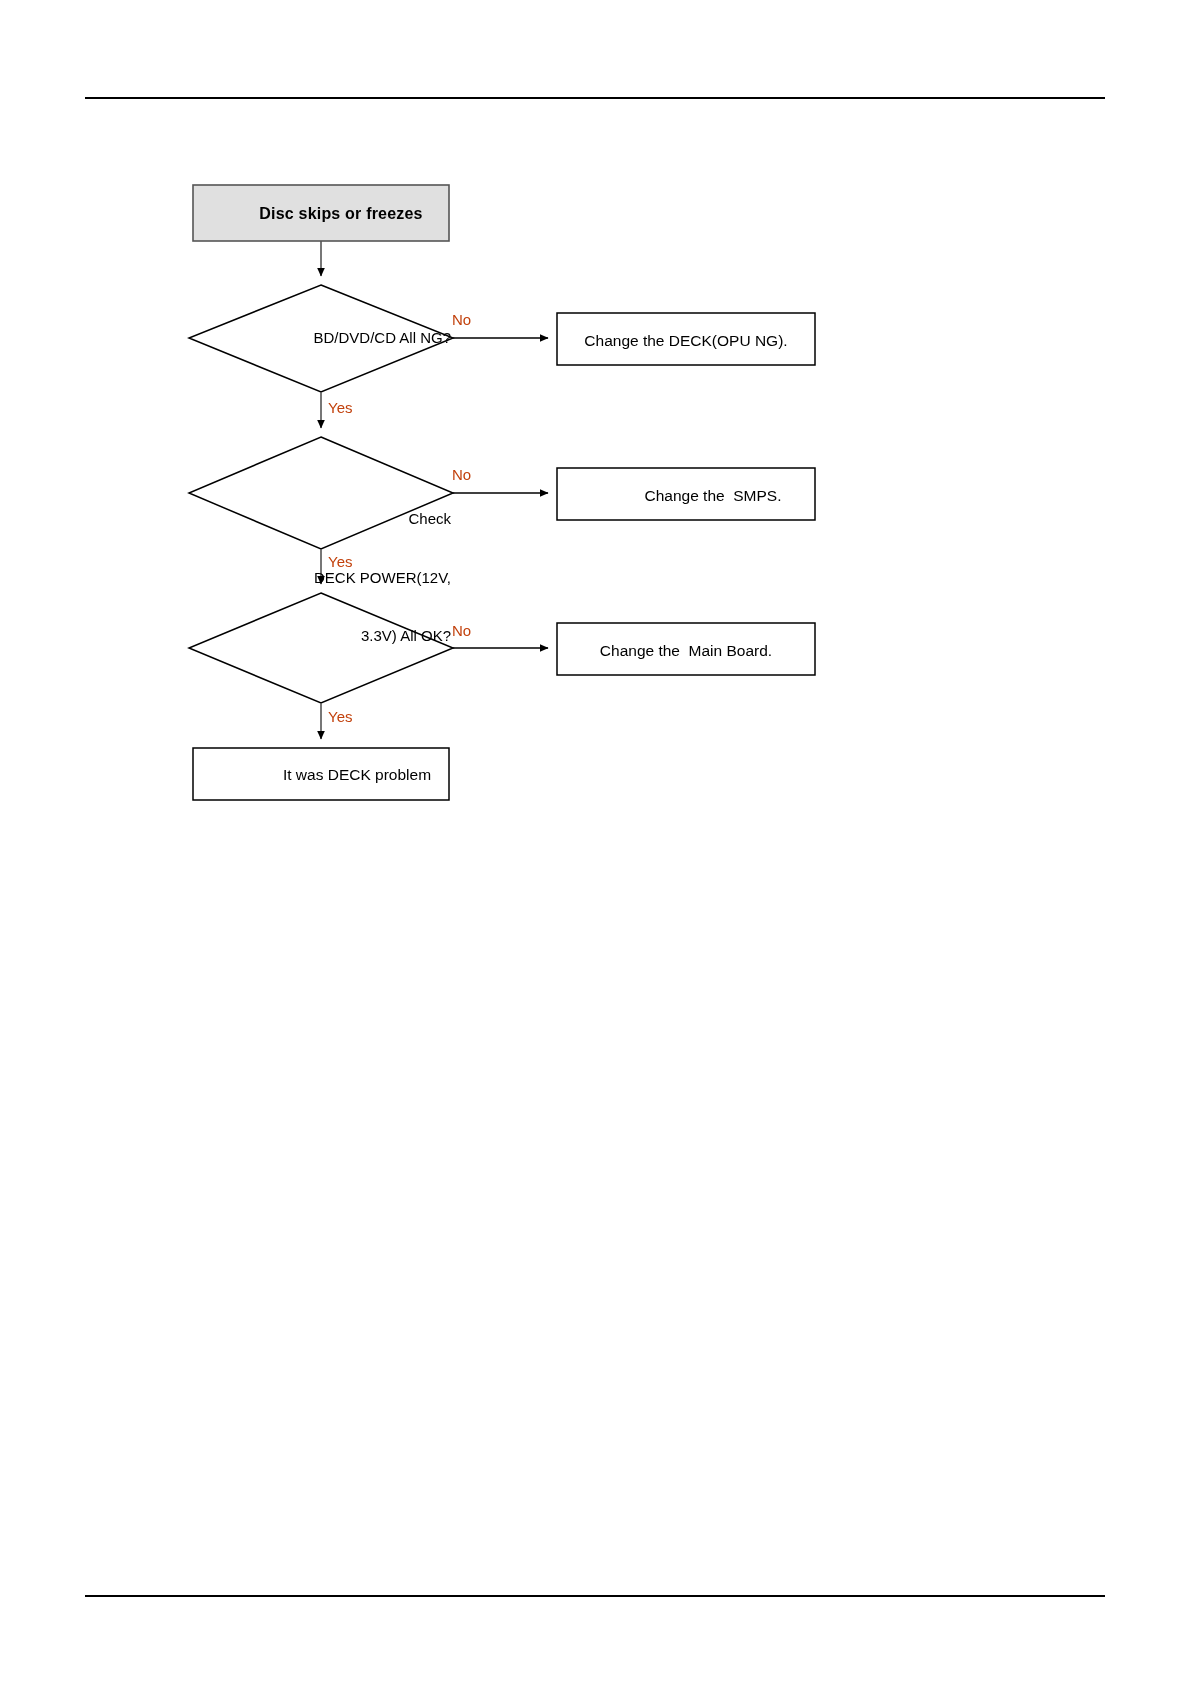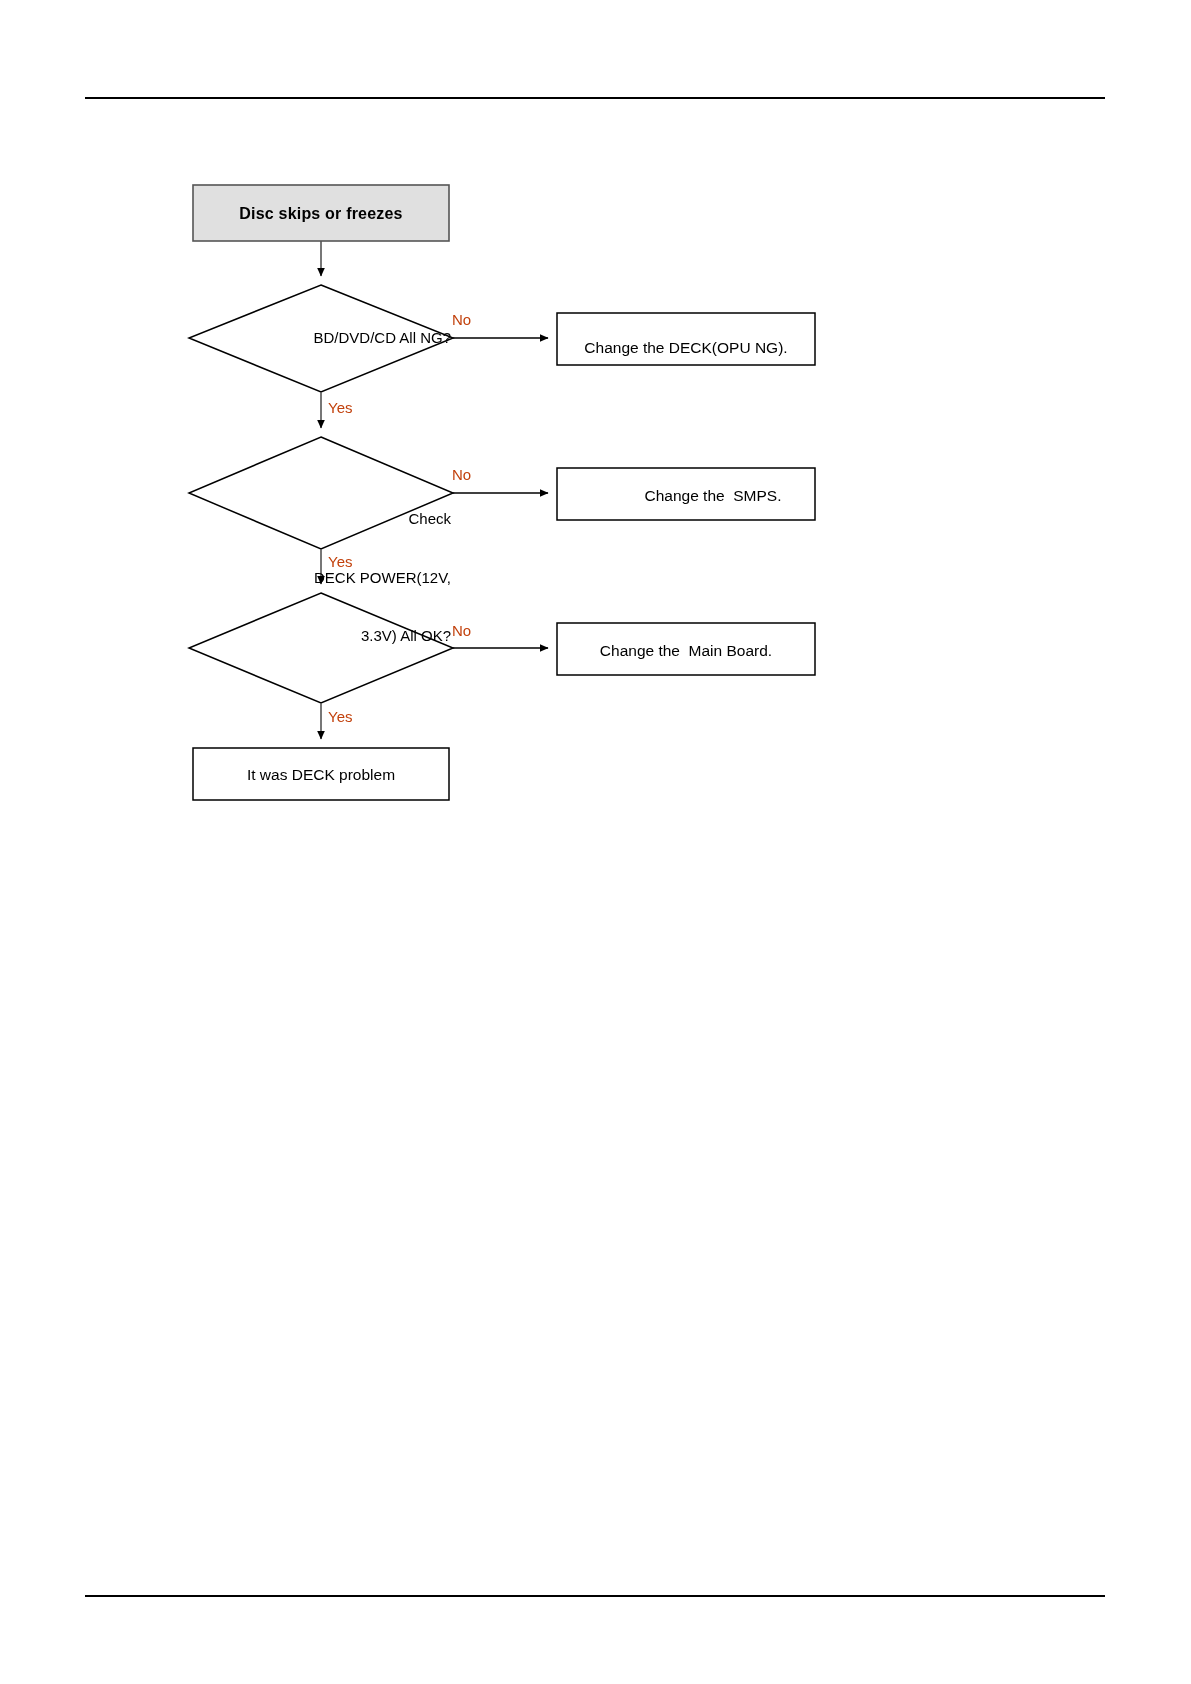--- a/index.html
+++ b/index.html
@@ -43,20 +43,21 @@
     line-height: 1.30;
     white-space: pre;
     pointer-events: none;
   }
 
   
   .start-text {
     font-size: 16px;
     font-weight: bold;
     letter-spacing: 0.2px;
+    padding-left: 20px;
   }
   
   .box-text {
     font-size: 15.5px;
     font-weight: normal;
   }
   
   .diamond-text {
     font-size: 15px;
     font-weight: normal;
@@ -111,34 +112,34 @@
 
     <line x1="453" y1="648" x2="548" y2="648" stroke="#000000" stroke-width="1.5" marker-end="url(#arrowhead)"></line>
 
     <line x1="321" y1="703" x2="321" y2="739" stroke="#555555" stroke-width="1.6" marker-end="url(#arrowhead)"></line>
   </svg>
 
   <div class="node-text start-text" style="left:193px; top:204px; width:256px;">Disc skips or freezes</div>
 
   <div class="node-text diamond-text" style="left:191px; top:328px; width:260px;">BD/DVD/CD All NG?</div>
 
-  <div class="node-text box-text" style="left:557px; top:338px; width:258px;">Change the DECK(OPU NG).</div>
+  <div class="node-text box-text" style="left:557px; top:331px; width:258px;">Change the DECK(OPU NG).</div>
 
   <div class="node-text diamond-text" style="left:191px; top:470px; width:260px;">
     <div>Check</div>
     <div>DECK POWER(12V,</div>
     <div>3.3V) All OK?</div>
   </div>
 
   <div class="node-text box-text" style="left:557px; top:486px; width:312px;">Change the  SMPS.</div>
 
 
   <div class="node-text box-text" style="left:557px; top:641px; width:258px;">Change the  Main Board.</div>
 
-  <div class="node-text box-text" style="left:193px; top:765px; width:256px;">It was DECK problem</div>
+  <div class="node-text box-text" style="left:193px; top:765px; width:256px;padding-left:36px;">It was DECK problem</div>
 
   <div class="edge-label" style="left:452px; top:311px;">No</div>
 
   <div class="edge-label" style="left:328px; top:399px;">Yes</div>
 
   <div class="edge-label" style="left:452px; top:466px;">No</div>
 
   <div class="edge-label" style="left:328px; top:553px;">Yes</div>
 
   <div class="edge-label" style="left:452px; top:622px;">No</div>

